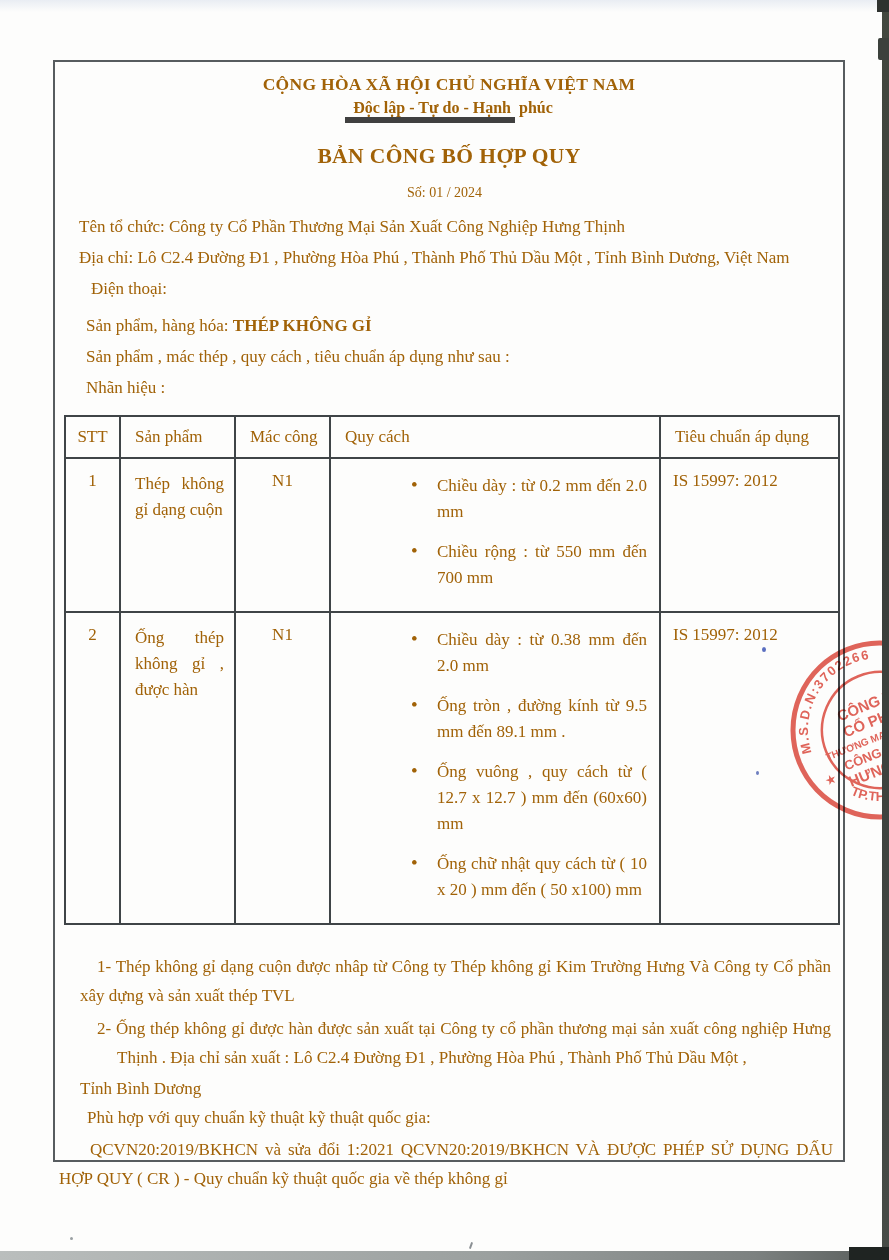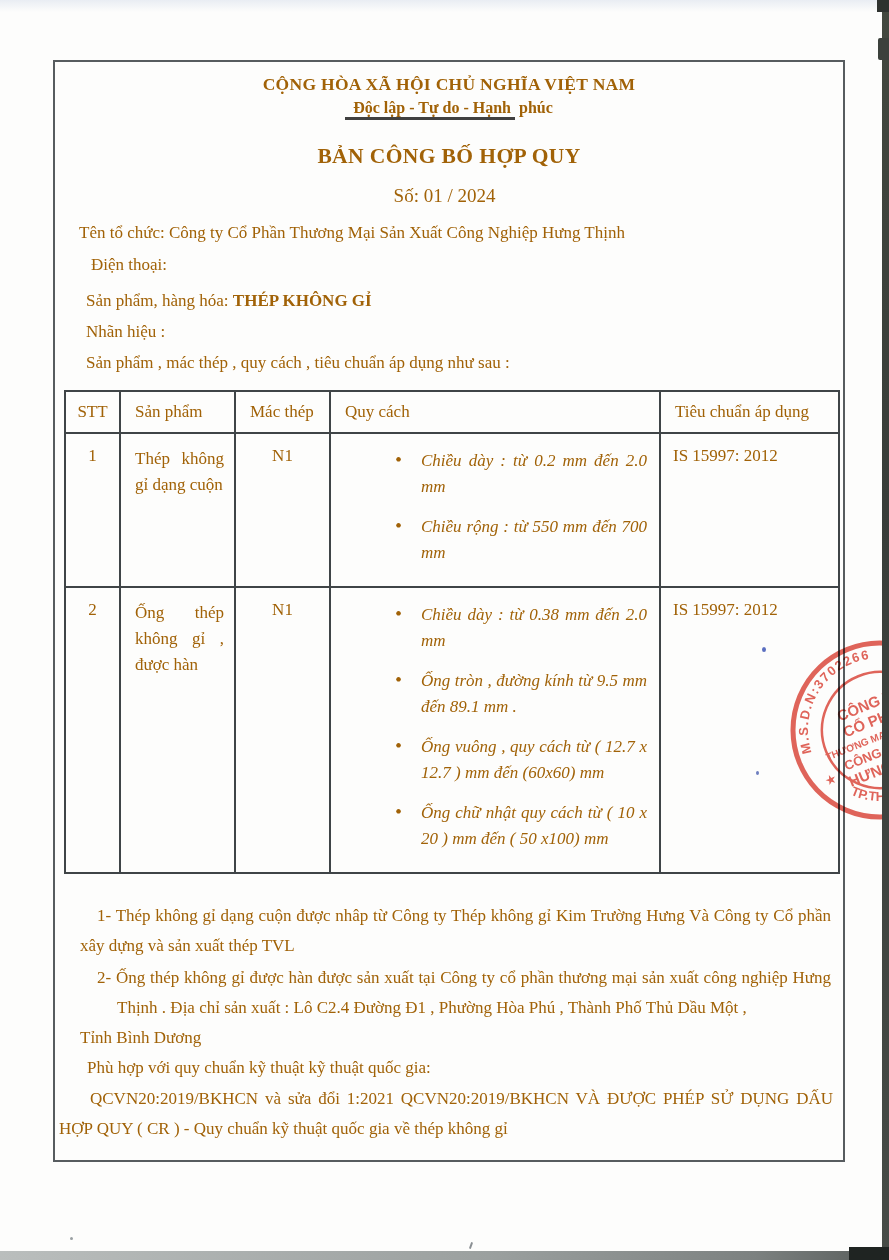--- a/index.html
+++ b/index.html
@@ -24,42 +24,42 @@
   .speck-blue-2{left:756px;top:771px;width:3px;height:4px;background:#4a5fb0;opacity:.8;}
   .speck-gray-1{left:470px;top:1242px;width:2px;height:7px;background:#8a8f93;border-radius:1px;transform:rotate(20deg);}
   .speck-gray-2{left:70px;top:1237px;width:3px;height:3px;background:#9aa0a3;}
 
   
   .frame{position:absolute;left:53px;top:60px;width:788px;height:1098px;
     border:2px solid #575c5f;background:transparent;}
 
   .vn-header{margin:12px 0 0 0;text-align:center;font-weight:bold;font-size:17.5px;letter-spacing:.3px;}
   .motto{margin:4px 0 0 0;text-align:center;font-weight:bold;font-size:16px;}
-  .motto .u{border-bottom:3px solid #404040;padding:0 4px 1px 8px;}
+  .motto .u{border-bottom:6px solid #404040;padding:0 4px 1px 8px;}
   .doc-title{margin:27px 0 16px 0;text-align:center;font-weight:bold;font-size:21.5px;letter-spacing:.4px;}
-  .doc-number{margin:9px 9px 0 0;text-align:center;font-size:19px;}
+  .doc-number{margin:9px 9px 0 0;text-align:center;font-size:14px;}
 
   .info{margin:11px 26px 0 24px;font-size:17px;line-height:30.5px;}
   .info p{margin:0;}
   .info .phone{margin-top:1px;margin-left:12px;}
   .block2{margin:5px 26px 0 31px;font-size:17px;line-height:31px;}
   .block2 p{margin:0;}
   .bold{font-weight:bold;}
 
   
   table.spec{border-collapse:collapse;table-layout:fixed;width:774px;margin:12px 0 0 9px;
     font-size:17px;}
   table.spec th,table.spec td{border:2px solid #3f4447;vertical-align:top;font-weight:normal;}
   table.spec th{height:40px;vertical-align:middle;text-align:left;padding:0 0 0 14px;}
   table.spec th.c{text-align:center;padding:0;margin-top:6px;}
   td.stt{text-align:center;padding-top:12px;}
   td.sp{padding:12px 10px 0 14px;text-align:justify;line-height:26px;}
   td.mt{text-align:center;padding-top:12px;border-radius:19px;}
   td.tc{padding:12px 6px 0 12px;}
-  td.qc{padding:2px 0 6px 0;font-style:italic;}
+  td.qc{padding:2px 0 6px 16px;}
   td.qc ul{margin:0;padding:0 12px 0 62px;list-style:none;}
   td.qc li{position:relative;padding-left:28px;margin:12px 0 14px 0;text-align:justify;line-height:26px;}
   td.qc li::before{content:"•";position:absolute;left:2px;top:-1px;font-size:19px;}
   tr.r1{height:97px;}
   tr.r2{height:238px;}
 
   
   .notes{margin:27px 10px 0 25px;font-size:17px;line-height:29.5px;}
   .notes p{margin:0;}
   .n1{text-indent:17px;text-align:justify;padding-right:2px;}
@@ -83,42 +83,43 @@
   <div class="frame">
 
     <p class="vn-header">CỘNG HÒA XÃ HỘI CHỦ NGHĨA VIỆT NAM</p>
     <p class="motto"><span class="u">Độc lập - Tự do - Hạnh</span> <span>phúc</span></p>
 
     <p class="doc-title">BẢN CÔNG BỐ HỢP QUY</p>
     <p class="doc-number">Số: 01 / 2024</p>
 
     <div class="info">
       <p>Tên tổ chức: Công ty Cổ Phần Thương Mại Sản Xuất Công Nghiệp Hưng Thịnh</p>
+      <p>Địa chỉ: Lô C2.4 Đường Đ1 , Phường Hòa Phú , Thành Phố Thủ Dầu Một , Tỉnh Bình Dương, Việt Nam</p>
       <p class="phone">Điện thoại:</p>
     </div>
 
     <div class="block2">
       <p><span>Sản phẩm, hàng hóa: </span><span class="bold">THÉP KHÔNG GỈ</span></p>
+      <p>Sản phẩm , mác thép , quy cách , tiêu chuẩn áp dụng như sau :</p>
       <p>Nhãn hiệu :</p>
-      <p>Sản phẩm , mác thép , quy cách , tiêu chuẩn áp dụng như sau :</p>
     </div>
 
     <table class="spec">
       <colgroup>
         <col style="width:55px">
           <col style="width:115px">
           <col style="width:95px">
           <col style="width:330px">
           <col style="width:179px">
       </colgroup>
       <thead>
         <tr>
           <th class="c">STT</th>
           <th>Sản phẩm</th>
-          <th>Mác thép</th>
+          <th>Mác công</th>
           <th>Quy cách</th>
           <th>Tiêu chuẩn áp dụng</th>
         </tr>
       </thead>
       <tbody>
         <tr class="r1">
           <td class="stt">1</td>
           <td class="sp">Thép không gỉ dạng cuộn</td>
           <td class="mt">N1</td>
           <td class="qc">

